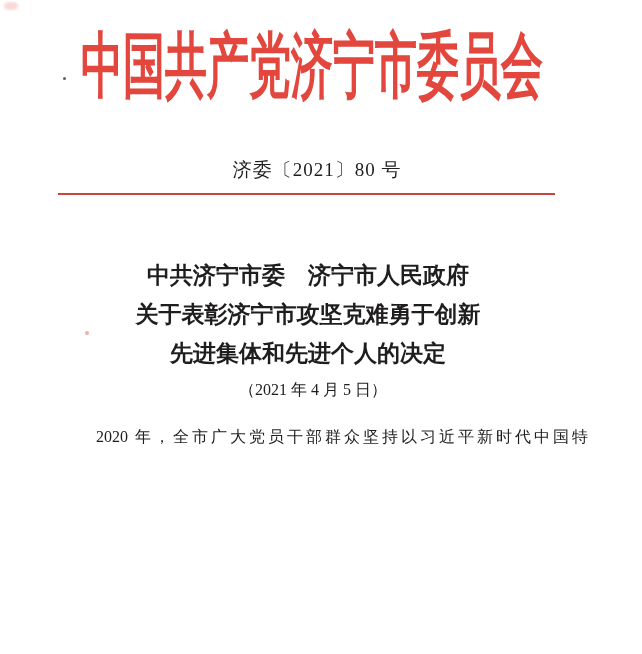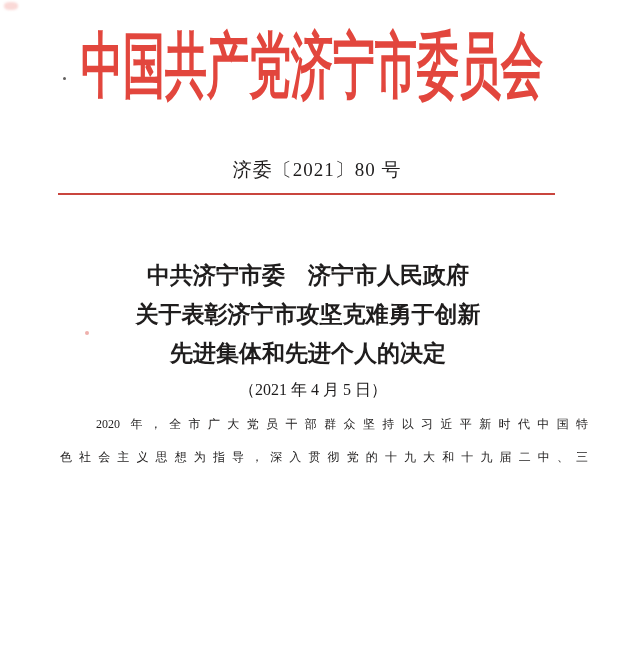--- a/index.html
+++ b/index.html
@@ -41,22 +41,22 @@
     font-size:23px;line-height:39px;
     color:var(--ink);
   }
   .title .tline{white-space:nowrap;}
   .dateline{
     position:absolute;top:381px;left:-8px;width:642px;
     text-align:center;font-size:16px;line-height:18px;
     color:var(--ink);
   }
   .bodytext{
-    position:absolute;left:60px;top:408px;width:528px;
-    font-size:12px;line-height:33px;
+    position:absolute;left:60px;top:420px;width:528px;
+    font-size:16px;line-height:33px;
     color:var(--ink);
   }
   .bline{
     text-align:justify;
     text-align-last:justify;
     height:33px;overflow:visible;
   }
   .bline.indent{text-indent:36px;}
   .bline.last{text-align-last:left;}
   .speck-black{
@@ -91,16 +91,15 @@
   <div class="title">
     <div class="tline">中共济宁市委　济宁市人民政府</div>
     <div class="tline">关于表彰济宁市攻坚克难勇于创新</div>
     <div class="tline">先进集体和先进个人的决定</div>
   </div>
 
   <div class="dateline">（2021 年 4 月 5 日）</div>
 
   <div class="bodytext">
     <div class="bline indent">2020 年，全市广大党员干部群众坚持以习近平新时代中国特</div>
-    <div class="bline">色社会主义思想为指导，深入贯彻党的十九大和十九届二中、三</div>
   </div>
 
 </div>
 
 </body></html>

